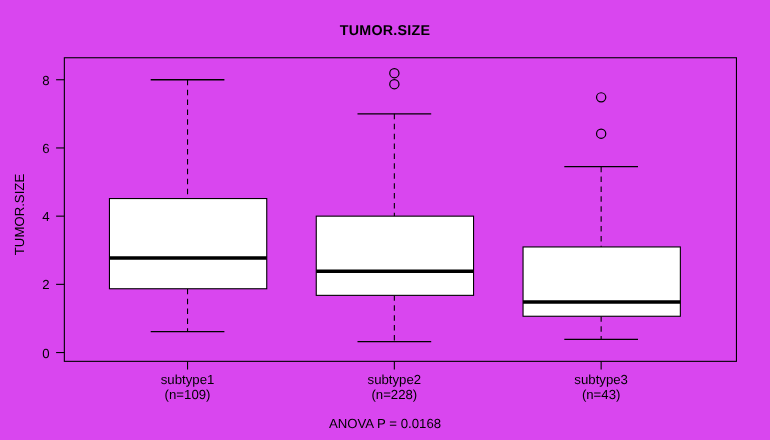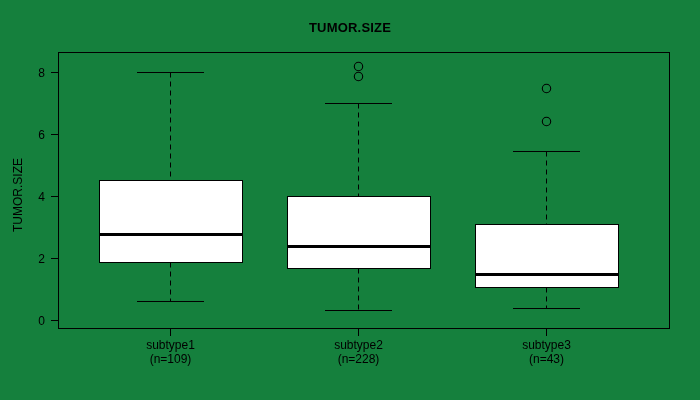--- a/index.html
+++ b/index.html
@@ -7,21 +7,21 @@
     padding: 0;
     background: #ffffff;
   }
   body {
     font-family: "Liberation Sans", sans-serif;
   }
   #root {
     position: relative;
     width: 700px;
     height: 400px;
-    background: #15803d;
+    background: #d946ef;
     overflow: hidden;
   }
   .chart-title {
     position: absolute;
     left: 0;
     top: 20px;
     width: 700px;
     text-align: center;
     font-size: 13px;
     font-weight: bold;
@@ -156,14 +156,15 @@
 
       <text class="cat-label" x="358.5" y="349" text-anchor="middle">subtype2</text>
       <text class="cat-label" x="358.5" y="363" text-anchor="middle">(n=228)</text>
 
       <text class="cat-label" x="546.5" y="349" text-anchor="middle">subtype3</text>
       <text class="cat-label" x="546.5" y="363" text-anchor="middle">(n=43)</text>
     </g>
 
   </svg>
 
+  <div class="footnote">ANOVA P = 0.0168</div>
 
 </div>
 
 </body></html>

